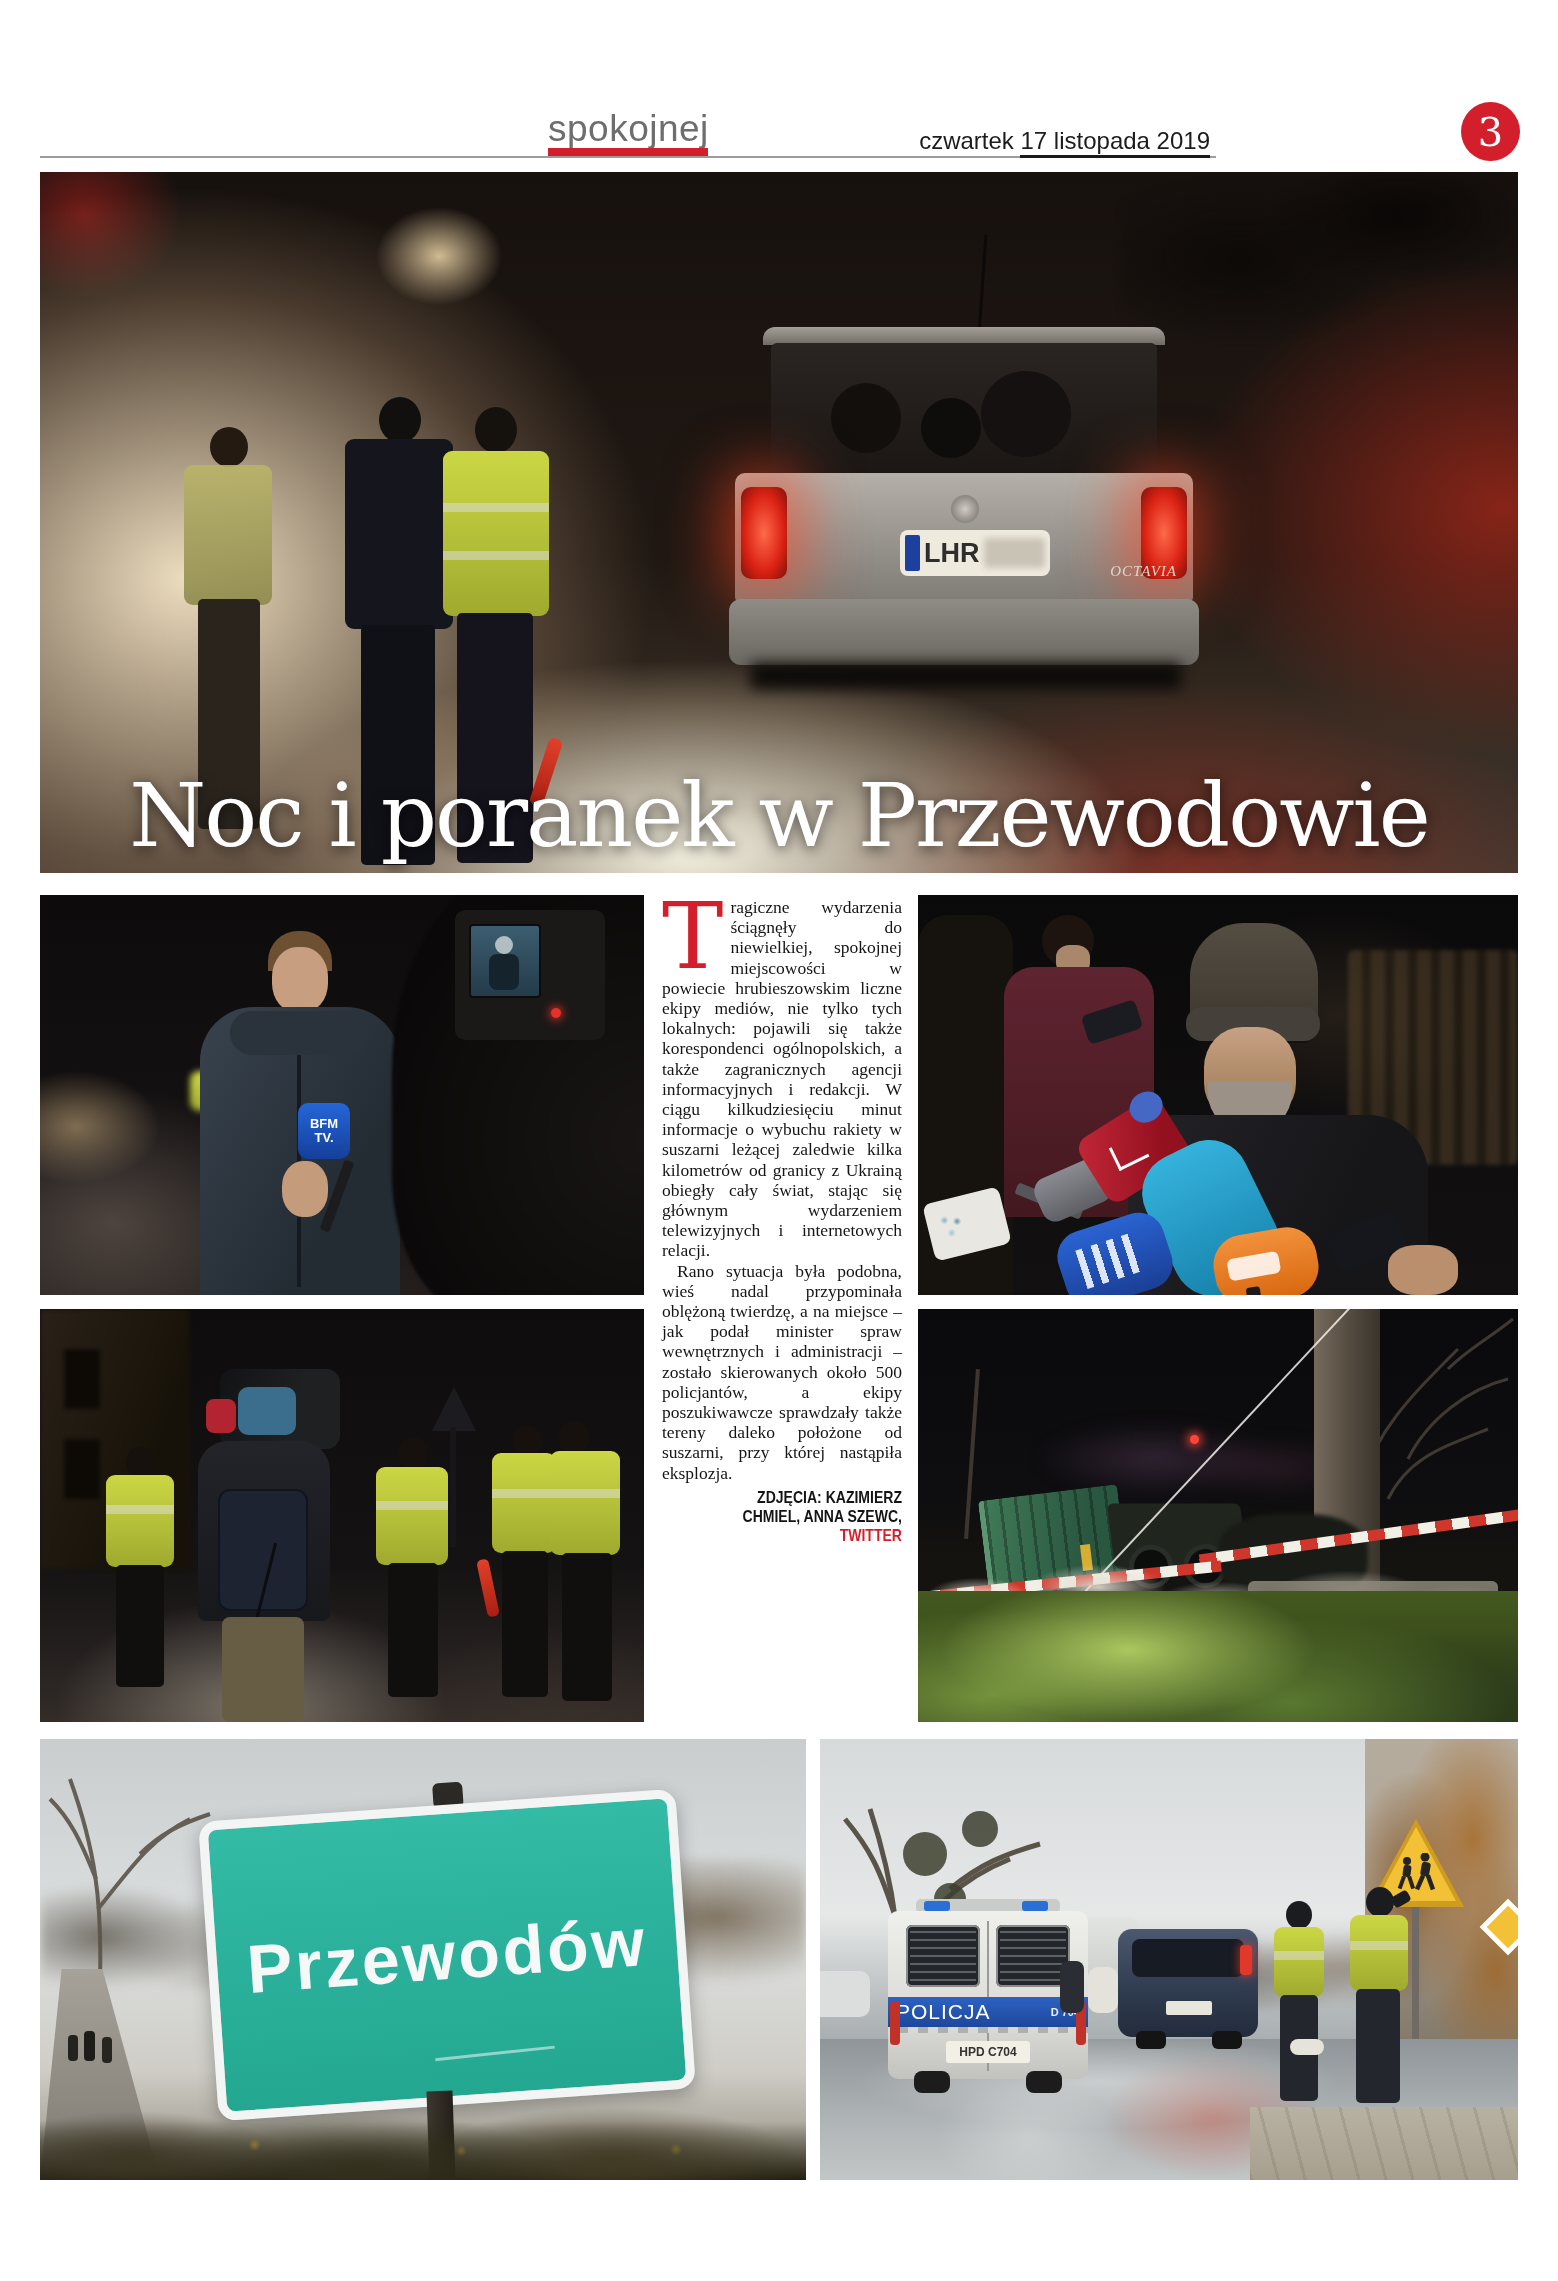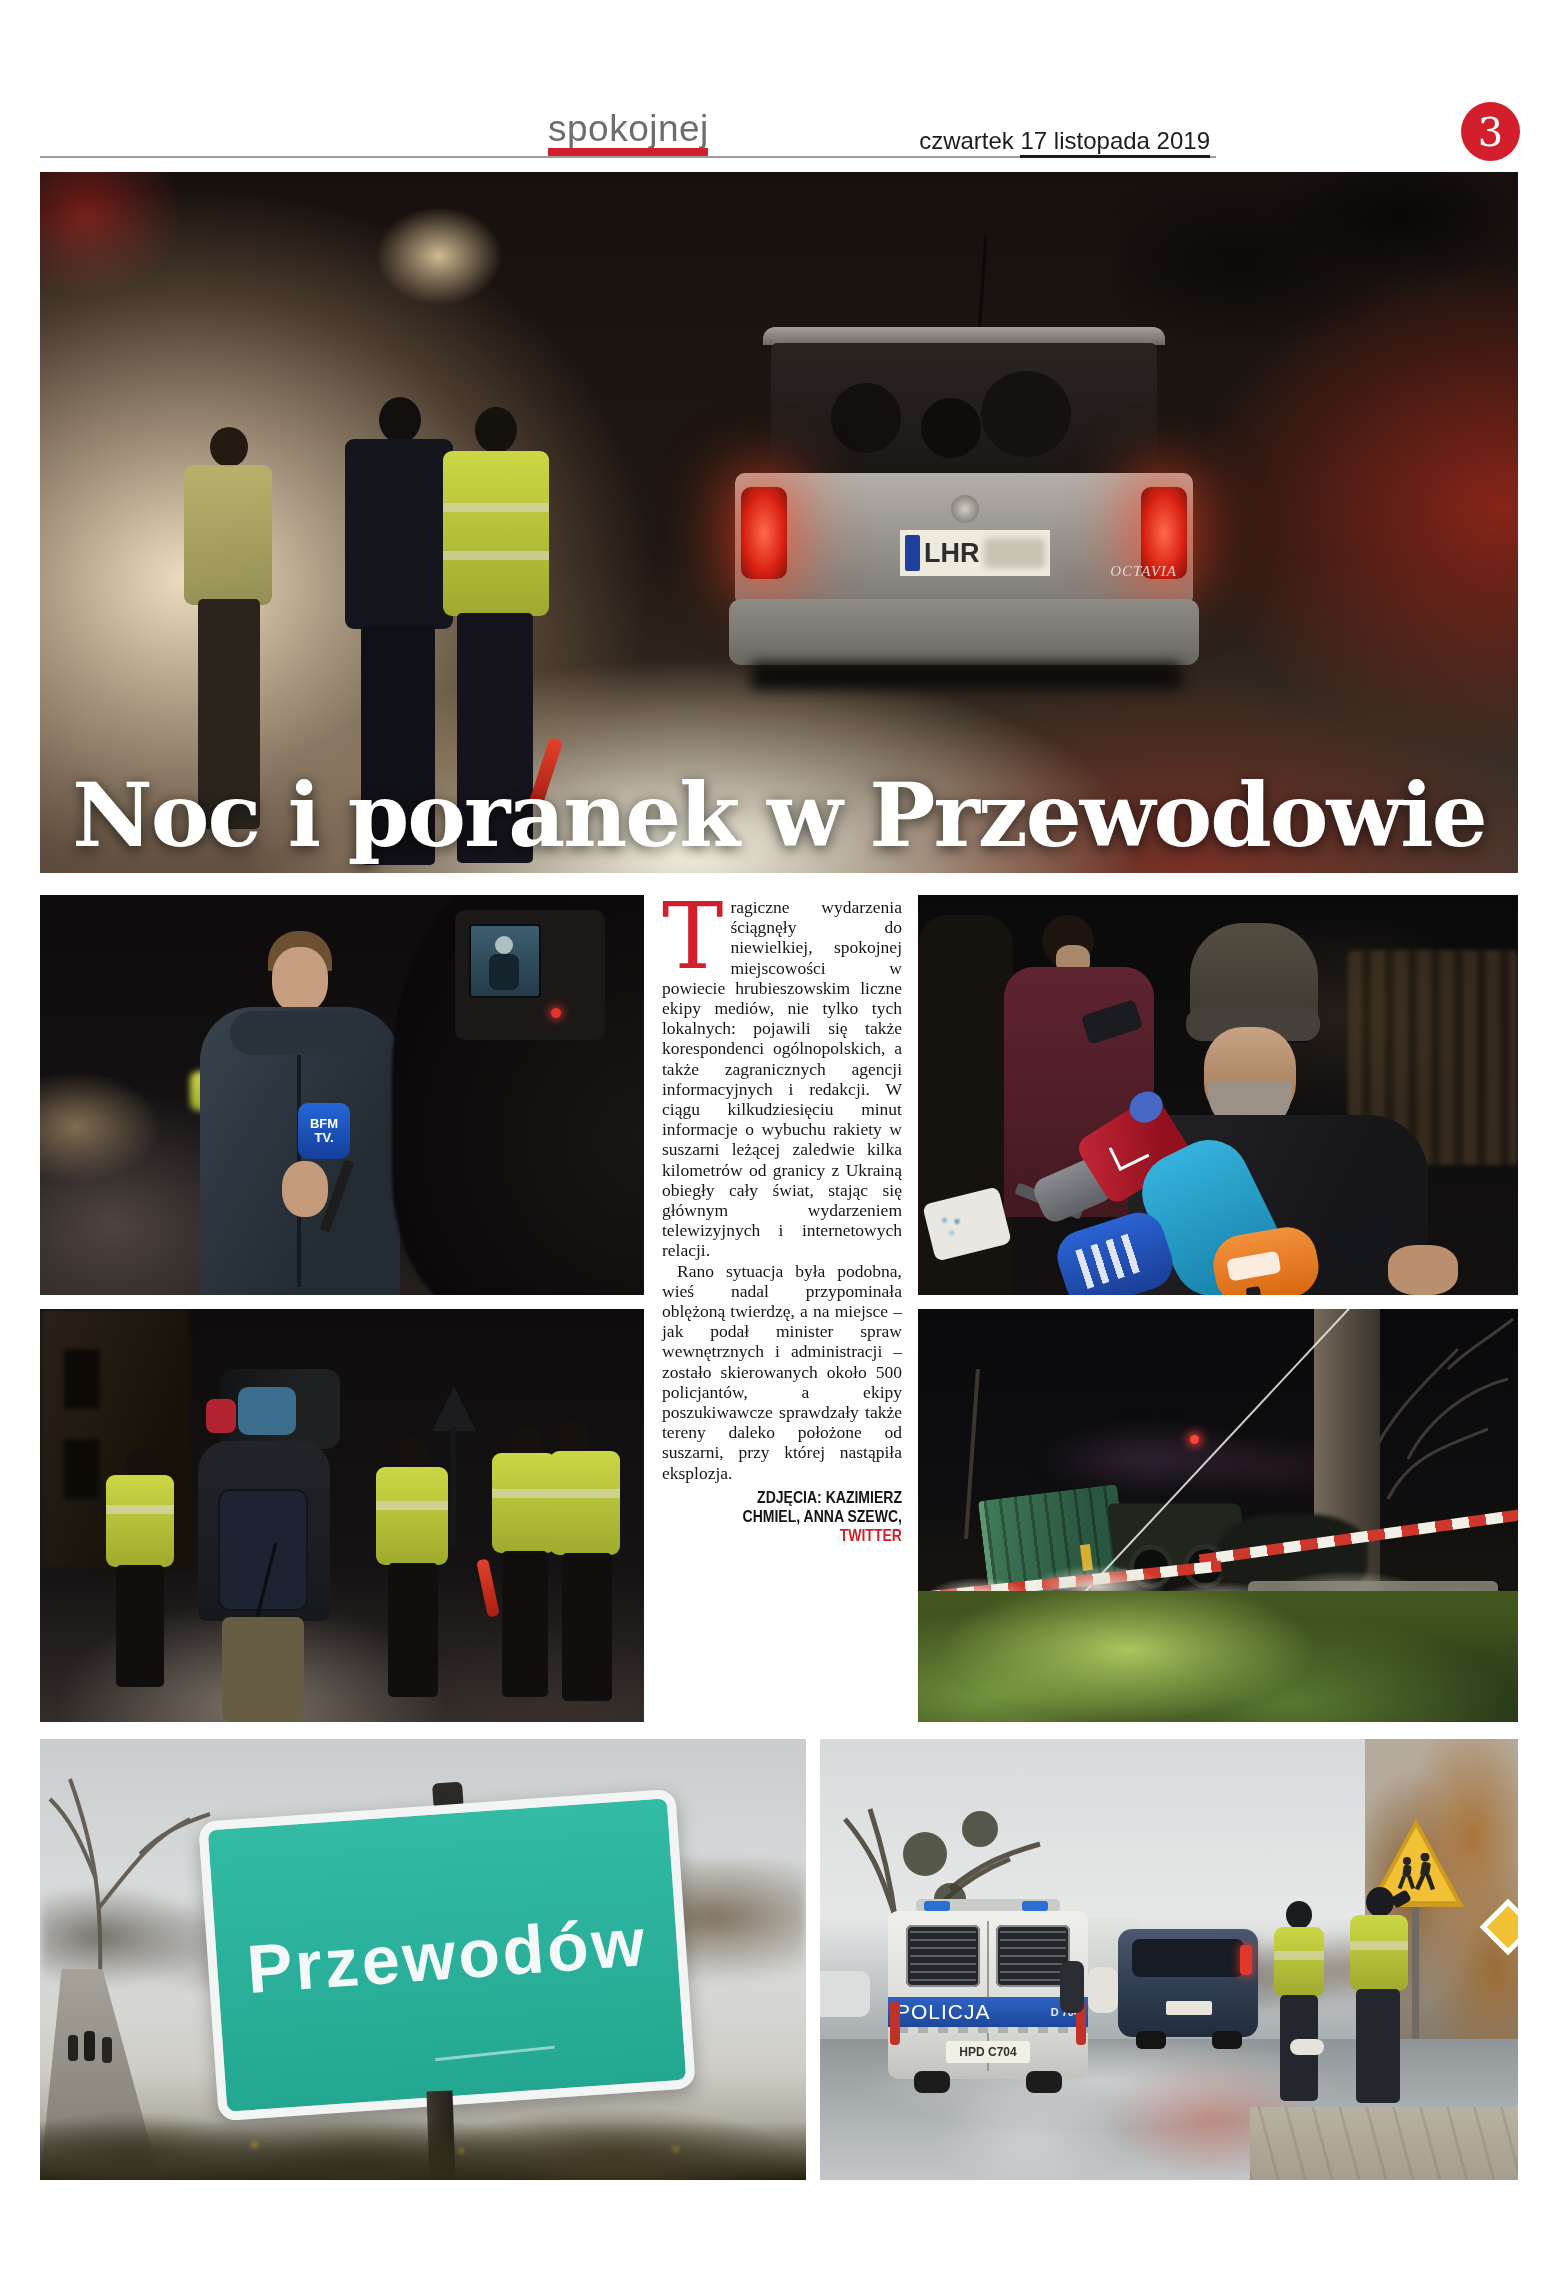--- a/index.html
+++ b/index.html
@@ -18,21 +18,21 @@
   .brand-word{display:inline-block;font-size:66px;font-weight:900;color:#d31f2b;
               letter-spacing:-3px;transform:scaleX(.76);transform-origin:left top;line-height:1}
   .brand-sub{position:absolute;left:74px;top:49px;background:#5d838a;color:#fff;font-size:10px;
              font-weight:700;letter-spacing:3px;padding:3px 7px;white-space:nowrap}
   .page-circle{position:absolute;left:1461px;top:102px;width:59px;height:59px;border-radius:50%;
                background:#d31f2b;color:#fff;display:flex;align-items:center;justify-content:center;
                font-family:"DejaVu Serif",serif;font-size:40px}
 
   
   .headline{position:absolute;left:0;right:0;bottom:6px;text-align:center;color:#fff;
-            font-family:"DejaVu Serif",serif;font-weight:700;font-size:88px;letter-spacing:-2px;
+            font-family:"DejaVu Serif",serif;font-weight:400;font-size:88px;letter-spacing:-2px;
             text-shadow:0 3px 14px rgba(0,0,0,.65)}
 
   
   .article{position:absolute;left:662px;top:897px;width:240px;color:#151515;
            font-family:"Liberation Serif","DejaVu Serif",serif;font-size:17.5px;line-height:20.2px;
            text-align:justify}
   .article p{margin:0}
   .article p + p{text-indent:15px}
   .dropcap{float:left;color:#d31f2b;font-family:"DejaVu Serif",serif;font-size:92px;line-height:74px;
            margin:3px 7px 0 0}
@@ -104,21 +104,21 @@
       <div class="abs" style="left:36px;top:16px;width:386px;height:132px;background:linear-gradient(#2b2522,#1b1714);border-radius:6px 6px 0 0">
         <div class="abs" style="left:60px;top:40px;width:70px;height:70px;border-radius:50%;background:#120f0d"></div>
         <div class="abs" style="left:210px;top:28px;width:90px;height:86px;border-radius:50%;background:#151110"></div>
         <div class="abs" style="left:150px;top:55px;width:60px;height:60px;border-radius:50%;background:#0f0d0b"></div>
       </div>
       <div class="abs" style="left:0;top:146px;width:458px;height:128px;background:linear-gradient(#b4b0a9,#94908a 60%,#807c76);border-radius:10px 10px 4px 4px"></div>
       <div class="abs" style="left:6px;top:160px;width:46px;height:92px;border-radius:10px;background:radial-gradient(#ff6a4a,#d92113 60%,#7c130b);box-shadow:0 0 55px 20px rgba(255,70,35,.55)"></div>
       <div class="abs" style="left:406px;top:160px;width:46px;height:92px;border-radius:10px;background:radial-gradient(#ff6a4a,#d92113 60%,#7c130b);box-shadow:0 0 55px 20px rgba(255,70,35,.55)"></div>
       <div class="abs" style="left:216px;top:168px;width:28px;height:28px;border-radius:50%;background:radial-gradient(#d0ccc4,#6c6862)"></div>
       <div class="abs" style="left:330px;top:236px;width:112px;text-align:right;color:#ded9cf;font-family:'Liberation Serif',serif;font-style:italic;font-size:15px;letter-spacing:1px">OCTAVIA</div>
-      <div class="abs" style="left:165px;top:203px;width:150px;height:46px;background:#efeade;border-radius:0;display:flex;align-items:center;gap:4px;padding:0 5px;box-sizing:border-box">
+      <div class="abs" style="left:165px;top:203px;width:150px;height:46px;background:#efeade;border-radius:8px;display:flex;align-items:center;gap:4px;padding:0 5px;box-sizing:border-box">
         <div style="width:15px;height:36px;background:#1d3f9e;border-radius:2px"></div>
         <span style="font-weight:700;font-size:27px;color:#2e2e2e">LHR</span>
         <div style="flex:1;height:30px;background:#c9c3b6;border-radius:3px;filter:blur(3px)"></div>
       </div>
       <div class="abs" style="left:-6px;top:272px;width:470px;height:66px;background:linear-gradient(#8f8b85,#6b6761);border-radius:12px"></div>
       <div class="abs" style="left:16px;top:336px;width:430px;height:26px;background:#0d0b09;filter:blur(7px)"></div>
     </div>
 
     <div class="headline">Noc i poranek w Przewodowie</div>
   </div>

